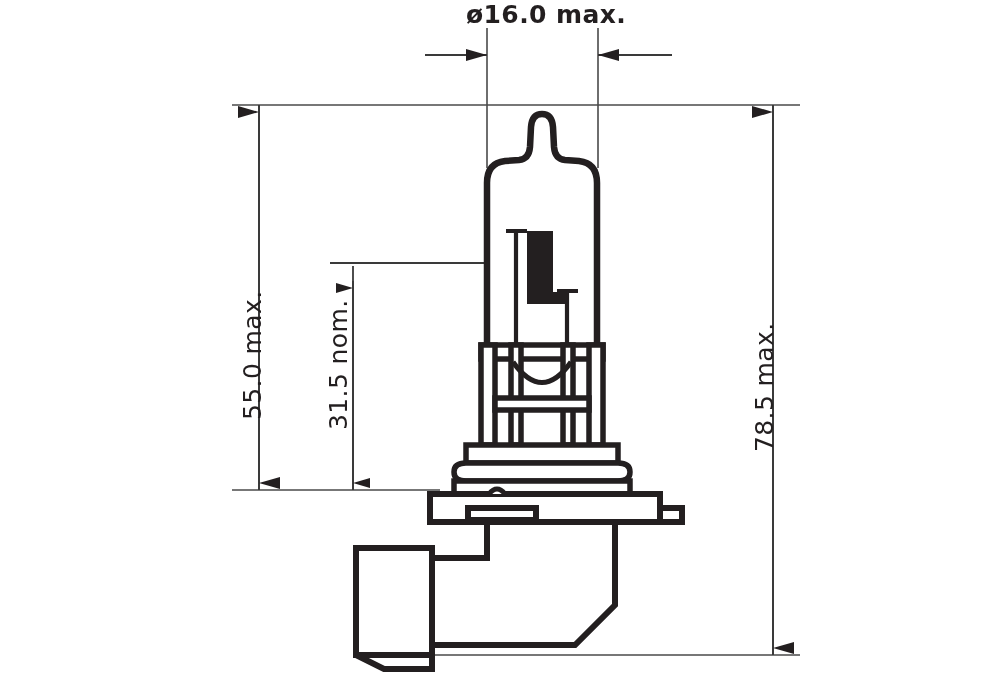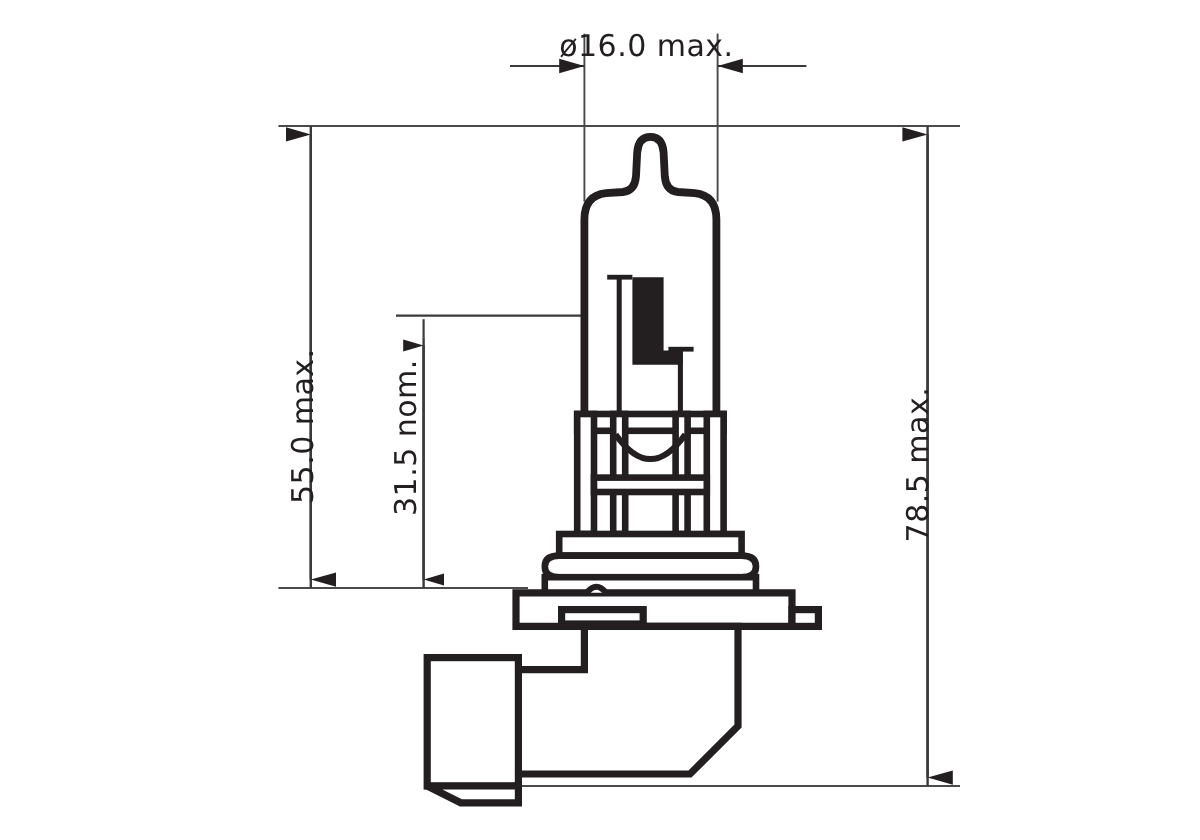--- a/index.html
+++ b/index.html
@@ -28,21 +28,21 @@
     font-family: "DejaVu Sans", sans-serif;
     font-size: 25px;
     letter-spacing: 0.4px;
     white-space: nowrap;
     user-select: none;
   }
   .dim-text.vertical {
     transform-origin: 0 0;
     transform: rotate(-90deg);
   }
-  #t-dia  { left: 466px; top: 24px; }
+  #t-dia  { left: 466px; top: 0; font-weight: bold; }
   #t-55   { left: 238px; top: 420px; }
   #t-315  { left: 324px; top: 430px; }
   #t-785  { left: 750px; top: 452px; }
 </style>
 </head>
 <body>
 
 <div id="stage">
 
   <svg id="drawing" viewBox="0 0 1000 700">

